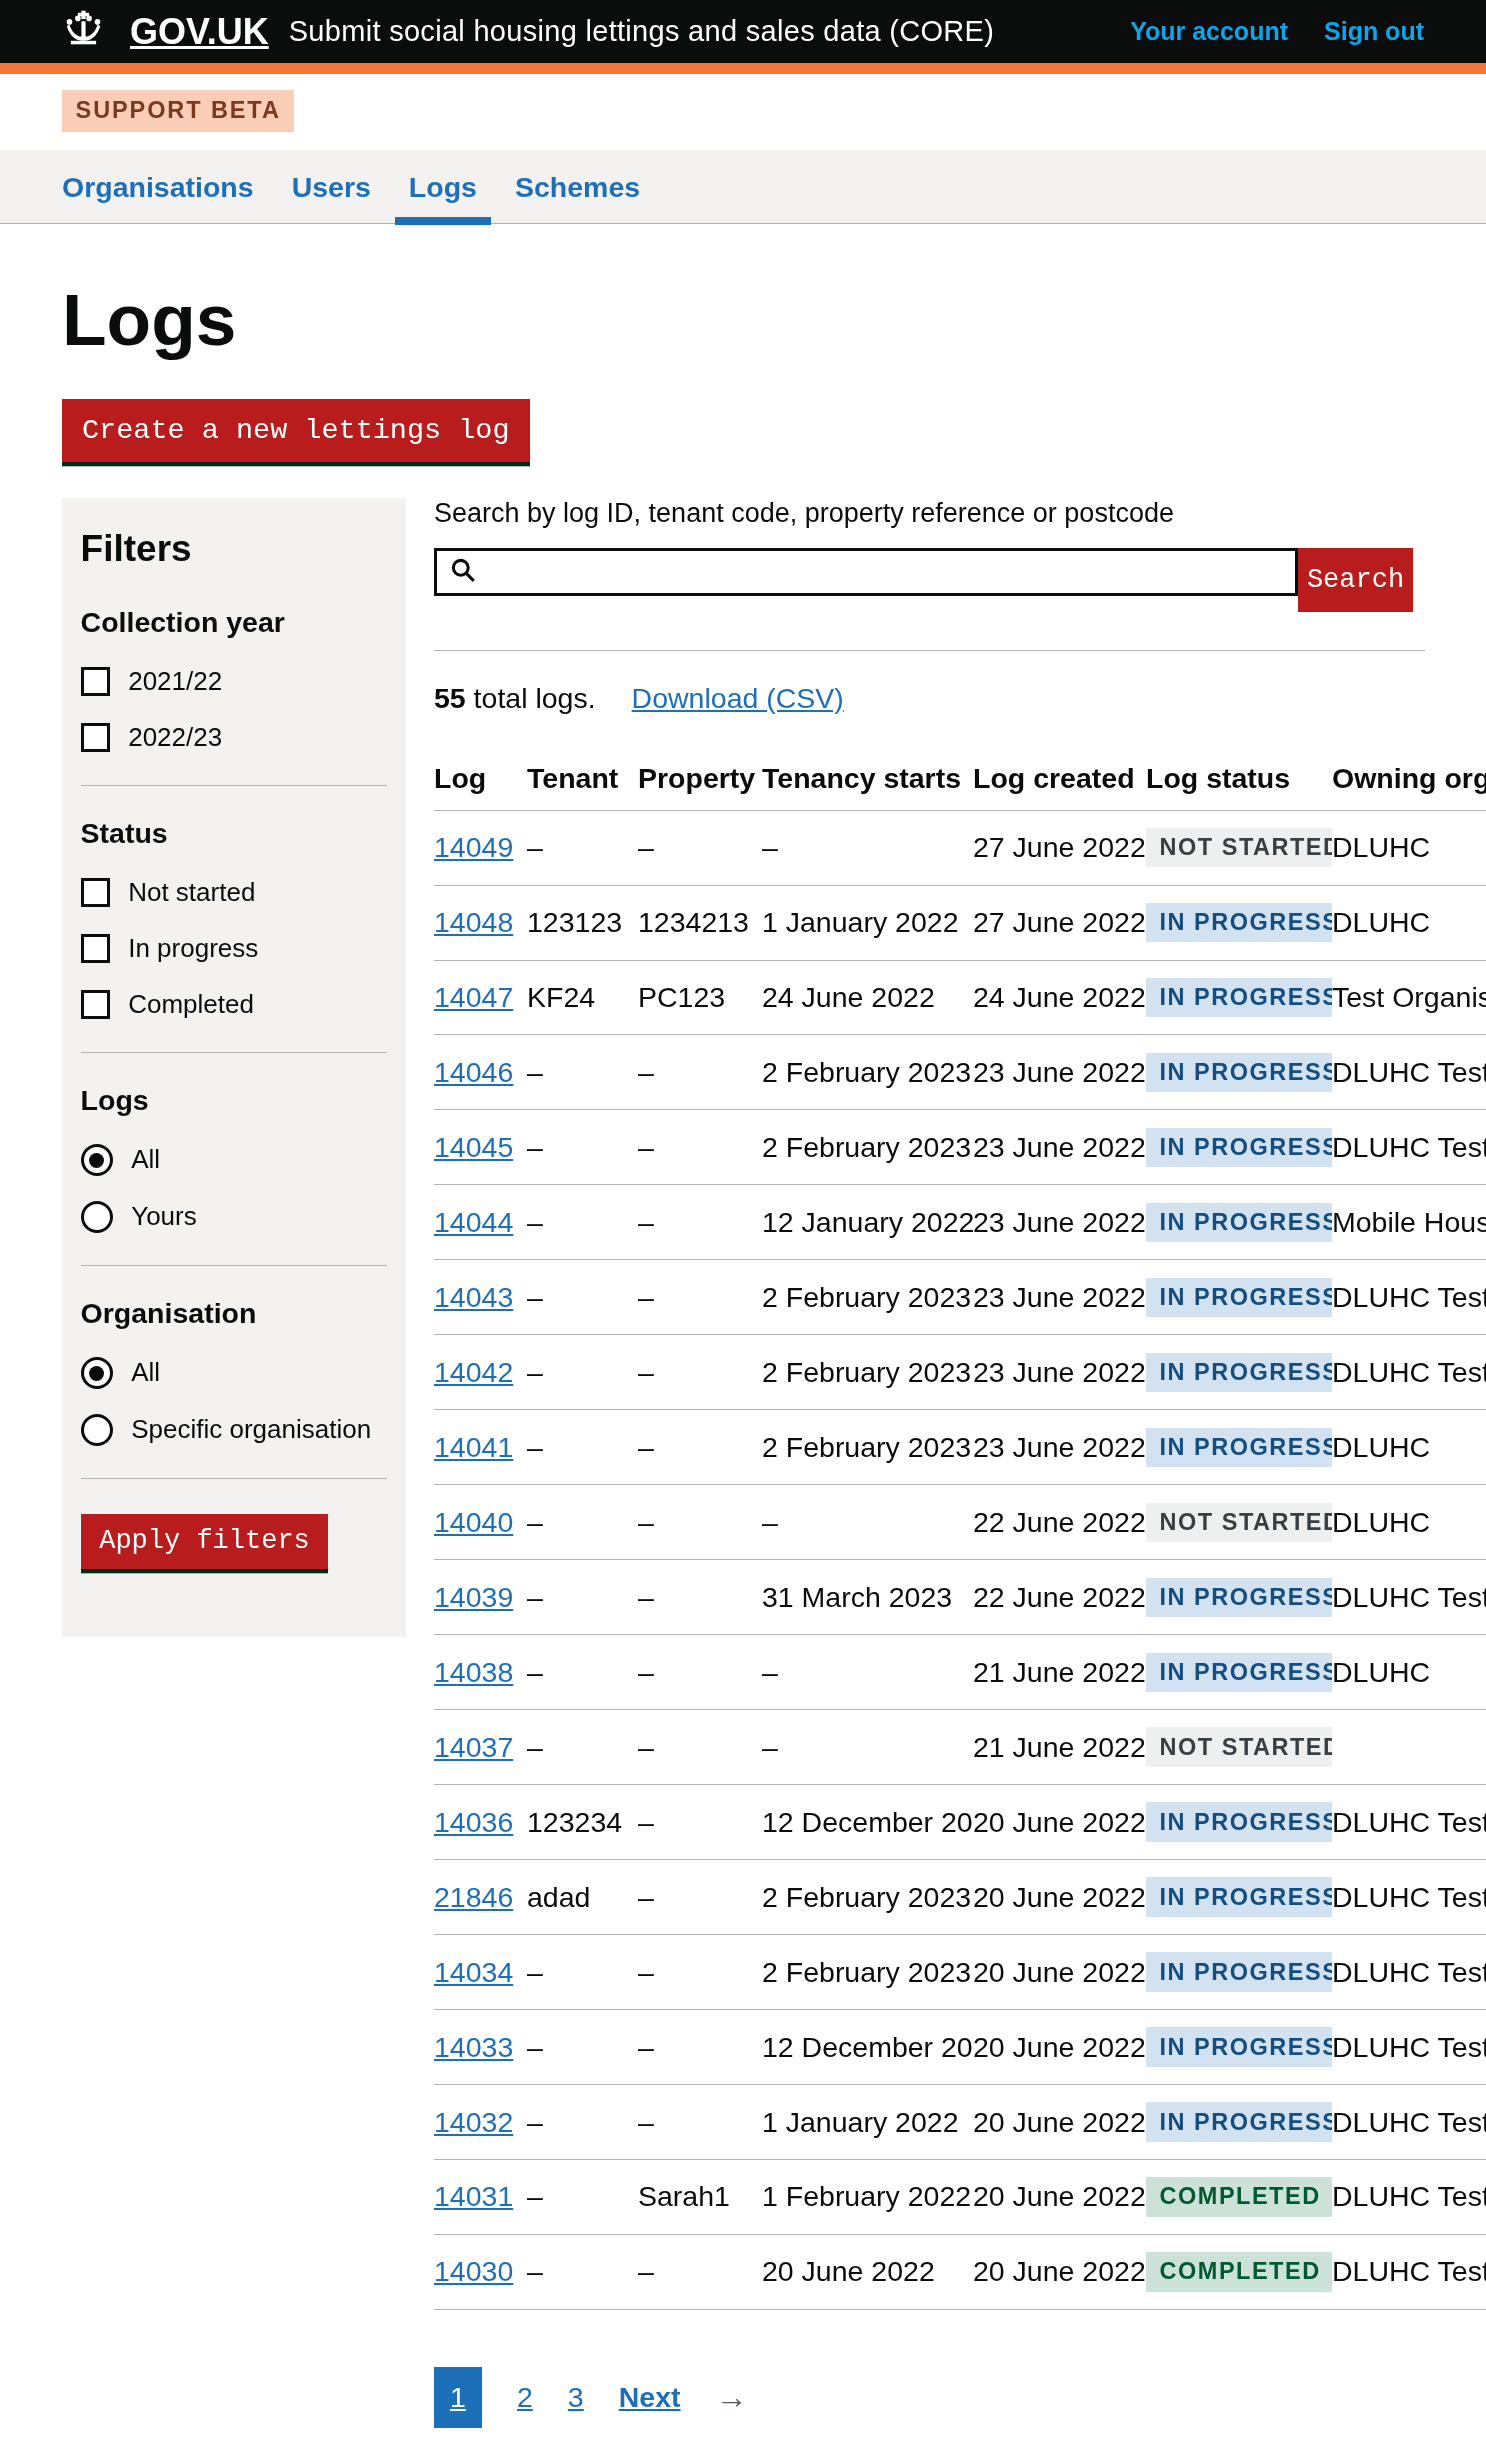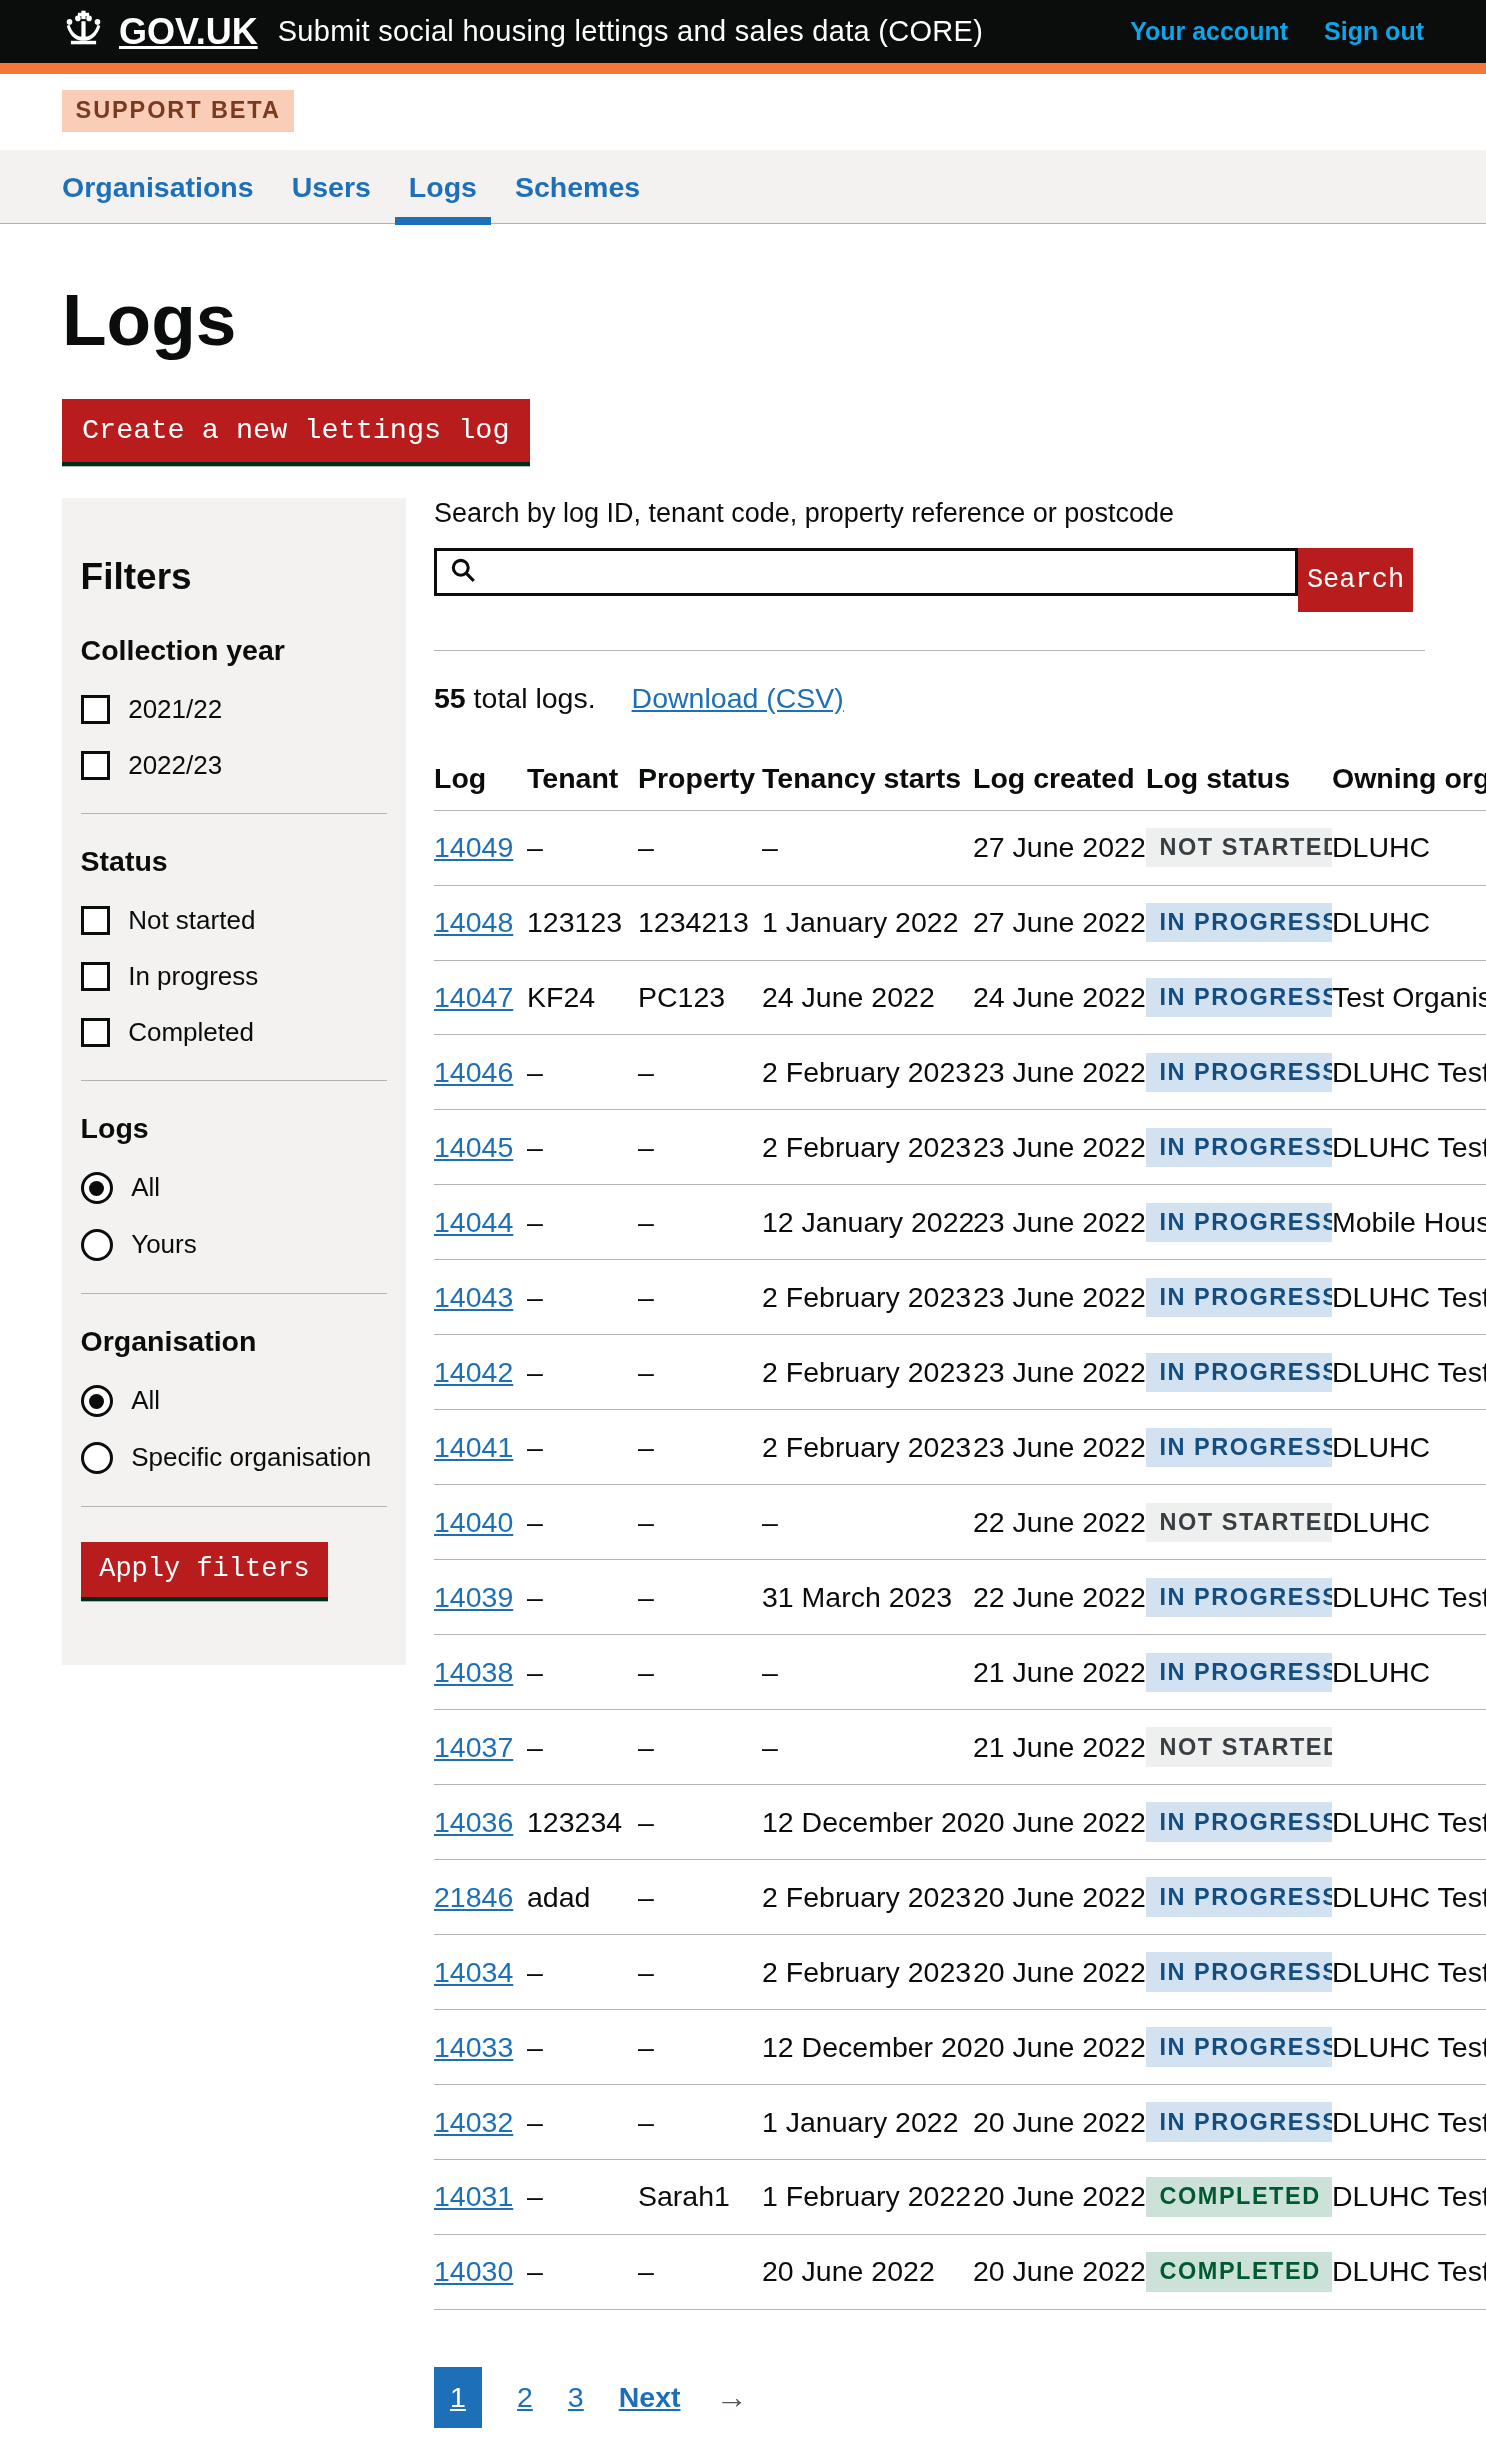--- a/index.html
+++ b/index.html
@@ -9,21 +9,21 @@
     font-family: "Liberation Sans", sans-serif;
     color: #0b0c0c;
     overflow: hidden;
   }
   .page { width:1486px; height:2462px; overflow:hidden; display:flex; flex-direction:column; }
 
   
   .govuk-header { background:#0b0c0c; height:63px; display:flex; align-items:center;
     justify-content:space-between; padding:0 62px; flex:none; }
   .header-left { display:flex; align-items:center; }
-  .logotype { display:flex; align-items:center; gap:14px; color:#fff; font-weight:700; font-size:36px;justify-content:flex-end; }
+  .logotype { display:flex; align-items:center; gap:25px; color:#fff; font-weight:700; font-size:36px;justify-content:flex-end; }
   .service-name { color:#fff; font-size:29px; font-weight:400; margin-left:20px; letter-spacing:0.3px; }
   .header-links { display:flex; gap:36px; }
   .header-links a { color:#0ea5e9; font-size:25px; font-weight:700; text-decoration:none; }
   .orange-bar { height:11px; background:#f47738; flex:none; }
 
   
   .phase-banner { background:#fff; padding:16px 62px 18.6px; display:flex; align-items:center; gap:23.5px; flex:none; }
   .phase-tag { background:#f9cdb7; color:#7a3a1f; font-weight:700; font-size:23.5px;
     letter-spacing:1.9px; padding:7.4px 13.6px; white-space:nowrap; }
   .phase-text { font-size:25px; }
@@ -40,21 +40,21 @@
   .main { padding:0 0 0 62px; flex:none; }
   h1.page-title { font-size:73px; font-weight:700; margin-top:54px; }
   .govuk-button { display:inline-block; background:#b91c1c; color:#fff; border:none;
     box-shadow:0 4.3px 0 #002d18; cursor:pointer; font-family:Liberation Mono, monospace; }
   .create-button { font-size:28.5px; padding:15px 20px; margin-top:38px; }
 
   .content-cols { display:flex; margin-top:36px; align-items:flex-start; }
 
   
   .filters-panel { width:344px; flex:none; background:#f3f2f1; padding:30px 18.6px 68px; }
-  .filters-title { font-size:37px; font-weight:700;margin-top:28px; }
+  .filters-title { font-size:37px; font-weight:700; }
   .filter-group { margin-top:36px; }
   .filter-group-heading { font-size:28.5px; font-weight:700; margin-bottom:27px; }
   .check-item, .radio-item { display:flex; align-items:center; gap:18.6px; margin-bottom:25px; }
   .checkbox { width:29px; height:29px; flex:none; border:3.1px solid #0b0c0c; background:#fff; }
   .radio { width:32px; height:32px; flex:none; border:3.1px solid #0b0c0c; border-radius:50%;
     background:#fff; position:relative; }
   .radio.checked::after { content:""; position:absolute; left:50%; top:50%; width:15px; height:15px;
     margin:-7.4px 0 0 -7.4px; border-radius:50%; background:#0b0c0c; }
   .choice-label { font-size:26px; }
   .filter-divider { border:none; border-top:1.2px solid #b1b4b6; margin:32px 0 0; }

